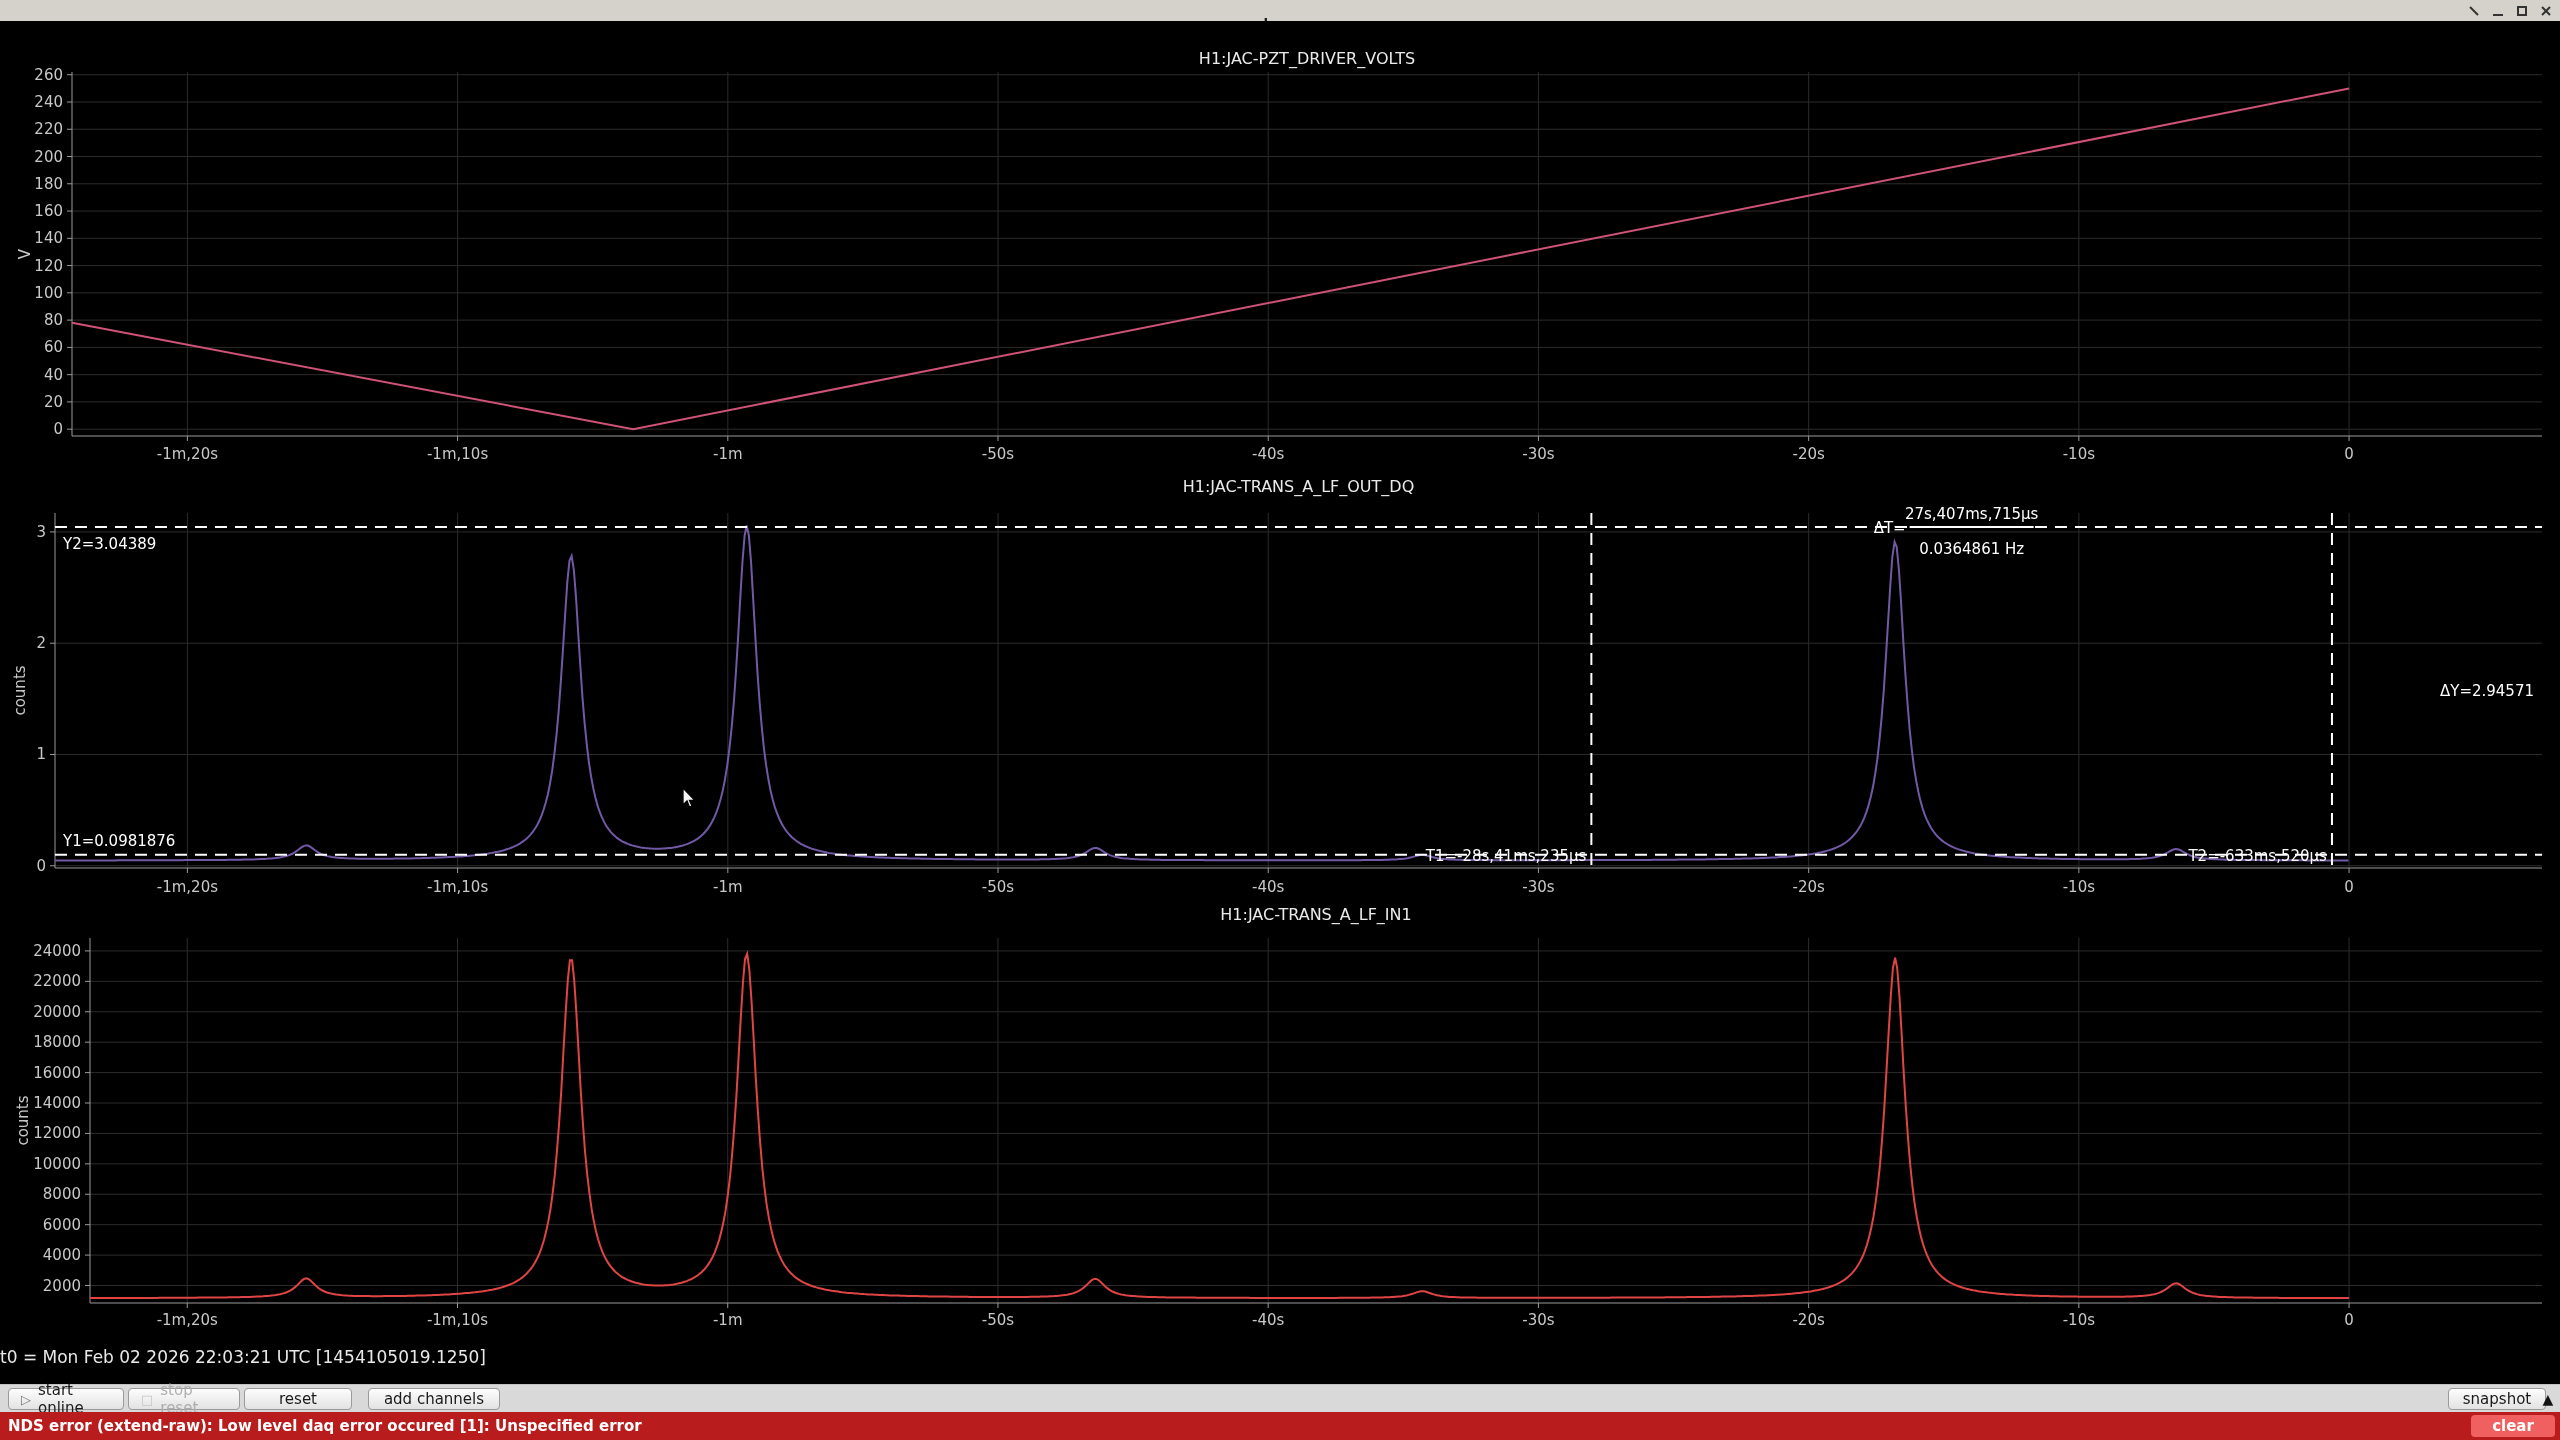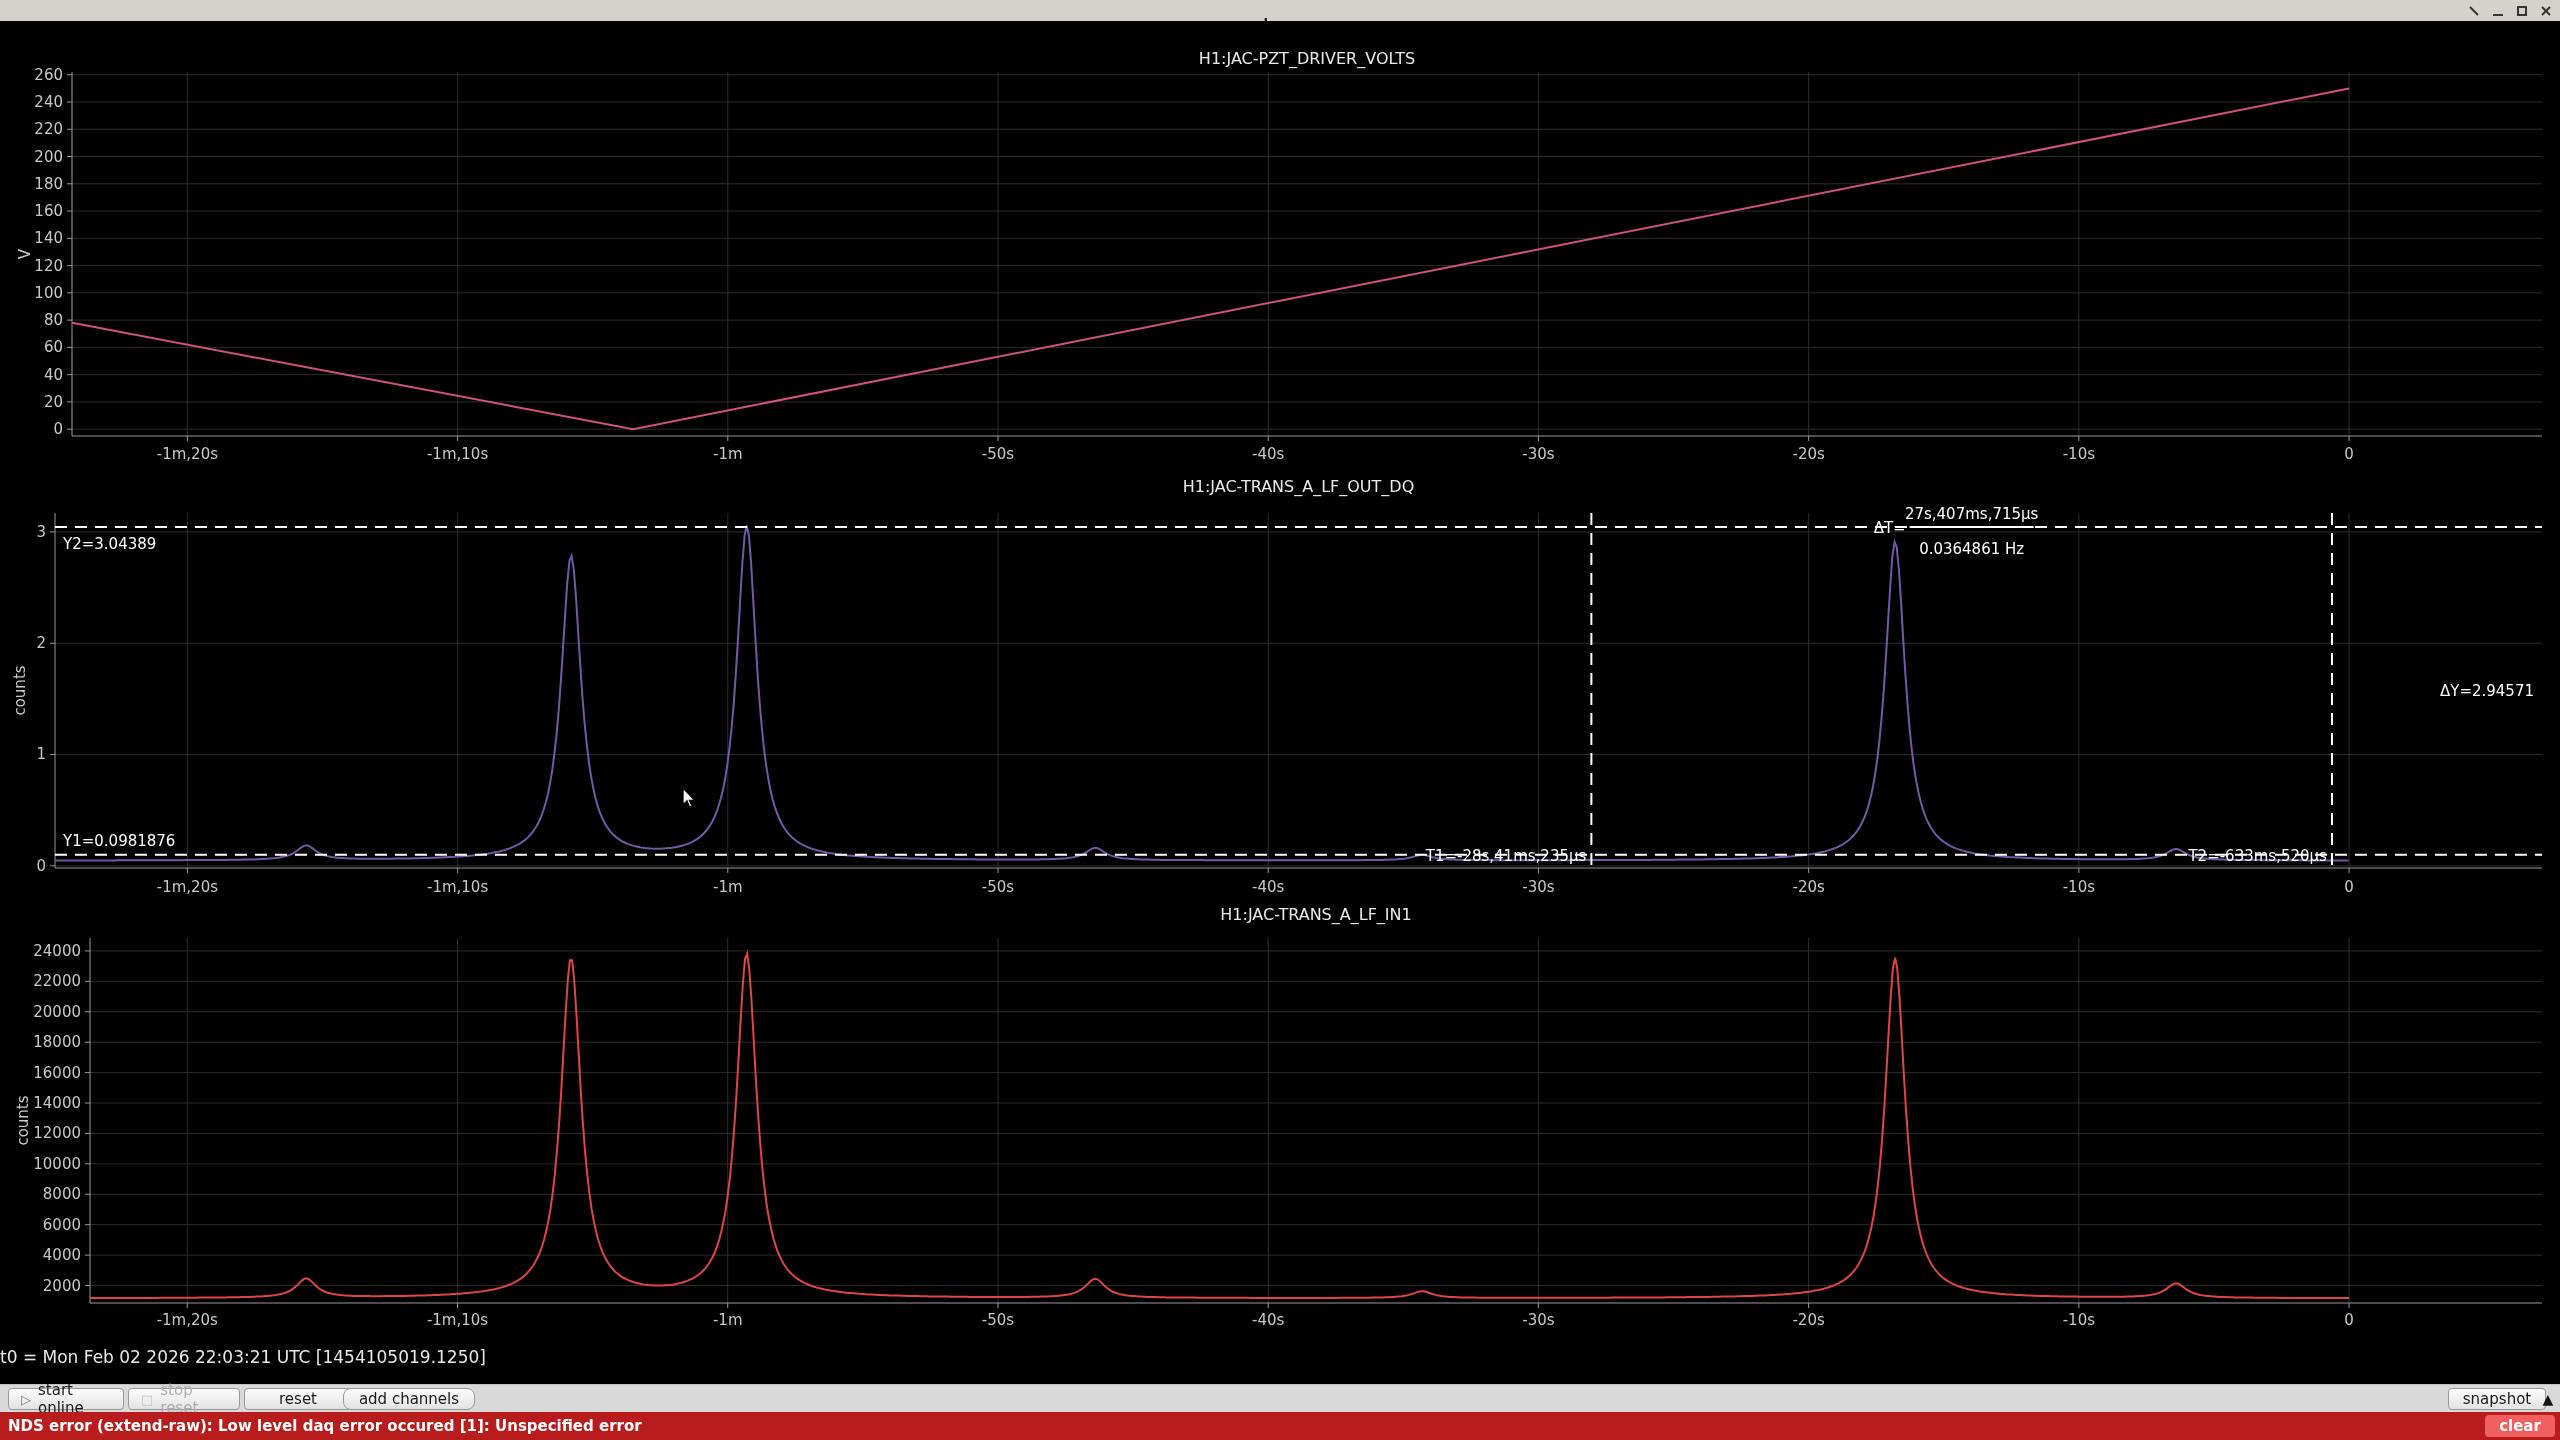--- a/index.html
+++ b/index.html
@@ -27,29 +27,29 @@
   .btn{position:absolute;top:3px;height:22px;box-sizing:border-box;
        background:linear-gradient(#fdfdfd,#e2e2e2);border:1px solid #9a9a9a;border-radius:4px;
        font-size:15px;color:#1a1a1a;display:flex;align-items:center;justify-content:center;
        gap:7px;padding:0 12px;font-family:"DejaVu Sans",sans-serif;}
   .btn .bicon{font-size:13px;color:#777;}
   .btn.disabled{color:#aeaeae;}
   .btn.disabled .bicon{color:#c6c6c6;}
   #btn-start{left:8px;width:116px;}
   #btn-stop{left:128px;width:112px;}
   #btn-reset{left:244px;width:108px;}
-  #btn-add{left:343px;width:132px;border-radius:8px;}
+  #btn-add{left:368px;width:132px;}
   #btn-snapshot{left:2448px;width:98px;}
   #expand-arrow{position:absolute;top:3px;left:2538px;width:20px;height:22px;
                 display:flex;align-items:center;justify-content:center;font-size:14px;color:#141414;}
   
   #statusbar{position:absolute;top:1412px;left:0;width:2560px;height:28px;background:#b91c1c;}
   #statusbar .msg{position:absolute;left:8px;top:0;line-height:28px;color:#fff;
                   font-weight:bold;font-size:15px;}
-  #btn-clear{position:absolute;right:5px;top:3px;width:70px;height:22px;background:#f16060;
+  #btn-clear{position:absolute;right:5px;top:3px;width:84px;height:22px;background:#f16060;
              border:none;border-radius:4px;color:#fff;font-weight:bold;font-size:15px;
              display:flex;align-items:center;justify-content:center;
              font-family:"DejaVu Sans",sans-serif;}
   #mouse-cursor{position:absolute;left:676px;top:782px;pointer-events:none;}
 </style>
 </head>
 <body>
 
 <div id="root">
 

